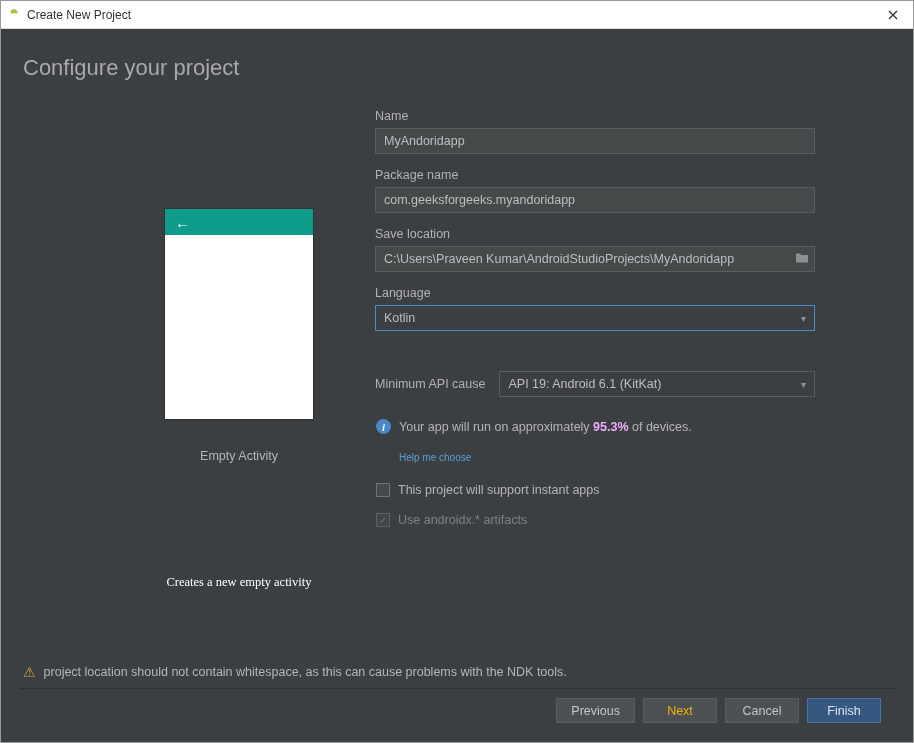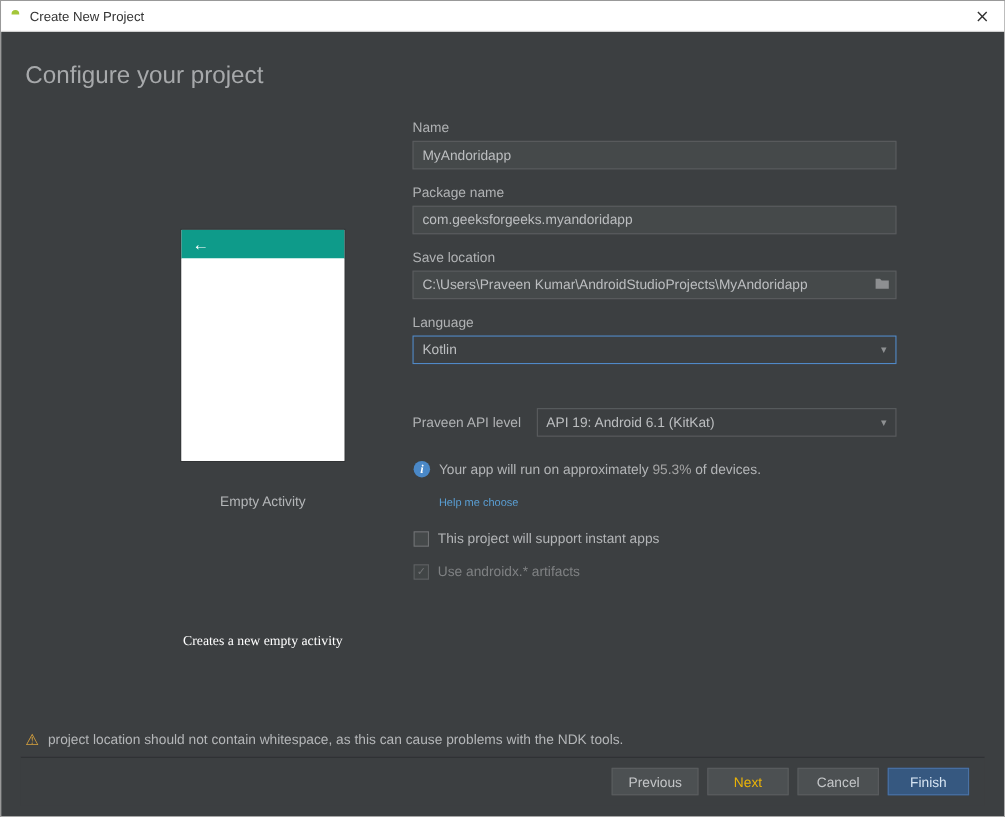--- a/index.html
+++ b/index.html
@@ -126,21 +126,21 @@
     display: flex; align-items: center; gap: 8px;
     font-size: 12.5px; color: #b3b5b7;
     margin-top: 8px; margin-left: 1px;
   }
   .info-icon {
     width: 15px; height: 15px; border-radius: 50%; background: #4a88c7;
     color: #fff; font-size: 11px; font-weight: bold;
     display: flex; align-items: center; justify-content: center;
     font-family: Georgia, serif; font-style: italic;
   }
-  .info-line b { color: #a3a3a3; font-weight: 400; }
+  .info-line b { color: #f0abfc; font-weight: 700; }
   .help-link {
     font-size: 10px; color: #5a9fd4; margin-left: 24px; margin-top: 4px;
     cursor: pointer;
   }
   .checkbox-row {
     display: flex; align-items: center; gap: 8px;
     font-size: 12.5px;
     margin-top: 6px; margin-left: 1px;
   }
   .checkbox {
@@ -247,21 +247,21 @@
 
       <div class="field-group">
         <div class="field-label">Language</div>
         <div class="select">
           <span>Kotlin</span>
           <span class="chevron">▾</span>
         </div>
       </div>
 
       <div class="api-row">
-        <div class="field-label" style="white-space:nowrap">Praveen API level</div>
+        <div class="field-label" style="white-space:nowrap">Minimum API cause</div>
         <div class="select-plain">
           <span>API 19: Android 6.1 (KitKat)</span>
           <span class="chevron">▾</span>
         </div>
       </div>
 
       <div class="info-line">
         <span class="info-icon">i</span>
         <span>
           <span>Your app will run on approximately </span><b>95.3%</b><span> of devices.</span>

